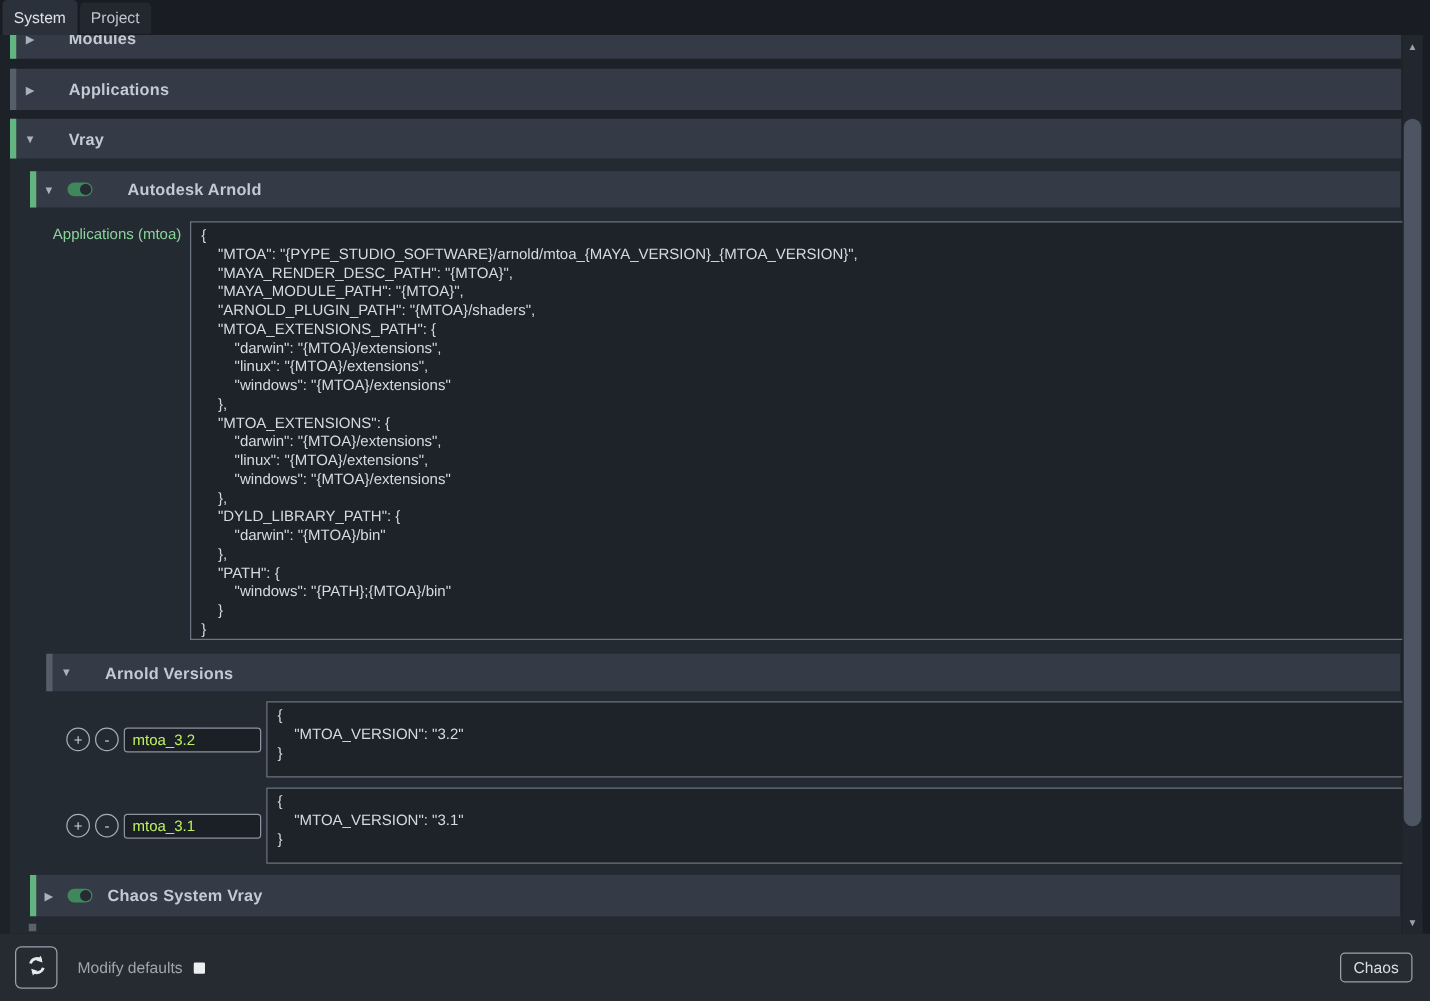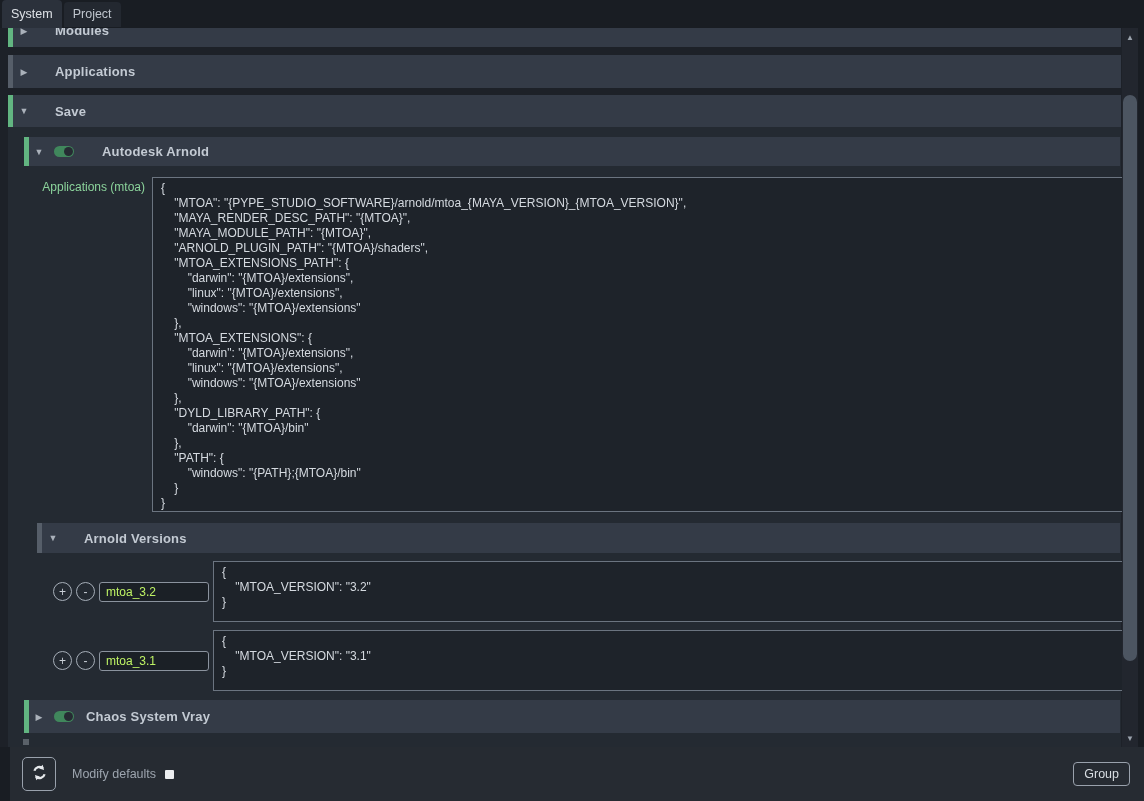--- a/index.html
+++ b/index.html
@@ -49,21 +49,21 @@
   .vrow { display:flex; align-items:center; margin-top:8px; padding-left:16px; }
   .circle-btn { width:19px; height:19px; border-radius:50%; border:1px solid #a6aeb8; background:transparent;
                 color:#c9cfd6; font-size:12px; line-height:16px; text-align:center; margin-right:4px; flex:0 0 auto; cursor:default; }
   .name-input { width:110px; height:20px; background:#1b2026; border:1px solid #8b939e; border-radius:3px;
                 color:#bef264; font-family:"Liberation Sans", sans-serif; font-size:12px; padding:0 6px; outline:none; }
   .vbox { flex:1 1 auto; margin-left:4px; margin-right:-3px; height:61px; }
 
   .partial-next { width:6px; height:6px; background:#5a6169; margin-top:6px; margin-left:15px; }
 
   
-  .footer { position:absolute; left:0; right:0; bottom:0; height:54px; background:#262b32; display:flex; align-items:center; padding:0 14px 0 12px;margin-left:10px; }
+  .footer { position:absolute; left:0; right:0; bottom:0; height:54px; background:#262b32; display:flex; align-items:center; padding:0 14px 0 12px; }
   .refresh-btn { width:34px; height:34px; border:1px solid #99a1ac; border-radius:5px; background:transparent;
                  display:flex; align-items:center; justify-content:center; cursor:default; }
   .modify-label { margin-left:16px; font-size:12.5px; color:#9da5af; }
   .checkbox { width:9px; height:9px; background:#eceef0; border-radius:1px; margin-left:9px; }
   .save-btn { margin-left:auto; height:24px; padding:0 10px; border:1px solid #99a1ac; border-radius:4px;
               background:transparent; color:#d9dee3; font-family:"Liberation Sans", sans-serif; font-size:12.5px; cursor:default; }
 
   
   .scrollbar { position:absolute; top:28px; right:6px; width:16px; bottom:54px; background:#22262e; }
   .sb-btn { position:absolute; left:0; width:16px; height:18px; display:flex; align-items:center; justify-content:center;
@@ -90,21 +90,21 @@
     <span class="title">Modules</span>
   </div>
 
   <div class="hdr b-gray gap8">
     <span class="arrow">▶</span>
     <span class="title">Applications</span>
   </div>
 
   <div class="hdr b-green gap7" style="height:32px;">
     <span class="arrow">▼</span>
-    <span class="title">Save</span>
+    <span class="title">Vray</span>
   </div>
 
   <div class="tools-body">
 
     <div class="hdr b-green sub-hdr" style="padding-left:4px;">
       <span class="arrow">▼</span>
       <span class="toggle">
           <span class="knob"></span>
         </span>
       <span class="title" style="margin-left:28px;">Autodesk Arnold</span>
@@ -188,14 +188,14 @@
           <path d="M 3.2 6.4 A 5 5 0 0 1 11.3 3.9"></path>
           <path d="M 12.8 9.6 A 5 5 0 0 1 4.7 12.1"></path>
         </g>
         <polygon points="11.0,0.6 12.3,5.6 7.6,4.2" fill="#e6e9ec"></polygon>
         <polygon points="5.0,15.4 3.7,10.4 8.4,11.8" fill="#e6e9ec"></polygon>
       </svg>
     </span>
   </button>
   <span class="modify-label">Modify defaults</span>
   <span class="checkbox"></span>
-  <button class="save-btn">Group</button>
+  <button class="save-btn">Chaos</button>
 </div>
 
 </body></html>

